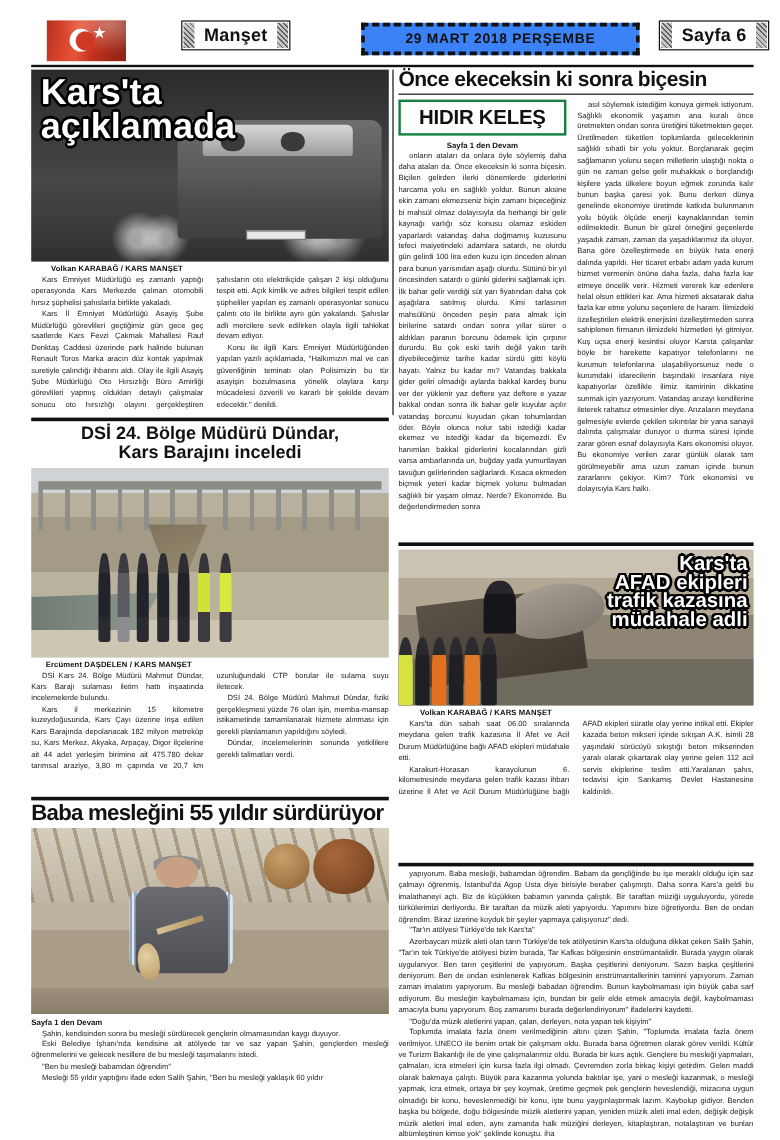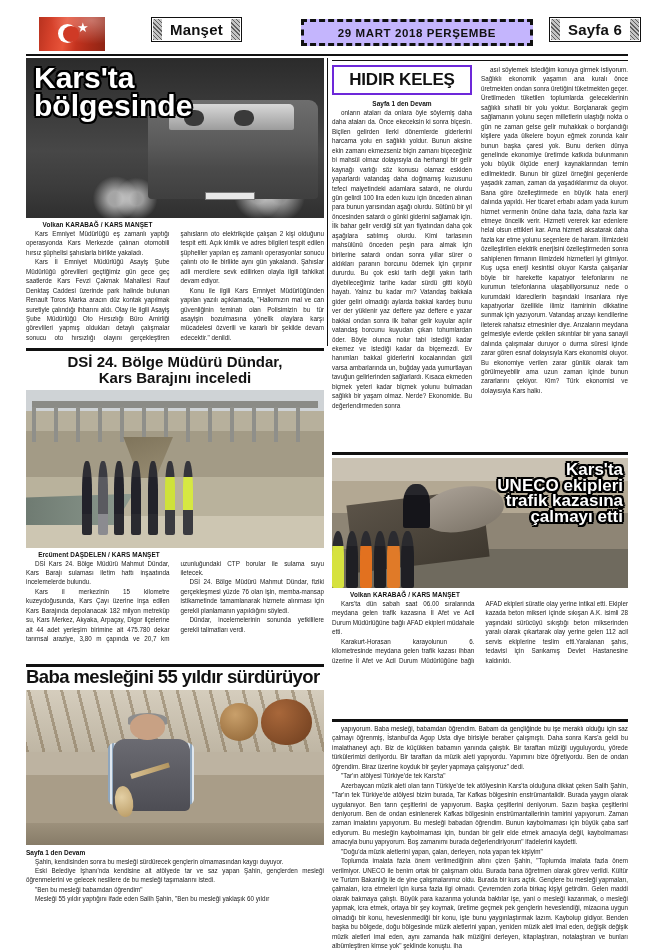--- a/index.html
+++ b/index.html
@@ -52,21 +52,21 @@
     opacity:.85;
   }
   .ornbox::before{ left:1px; }
   .ornbox::after{ right:1px; }
 
   .manset-wrap { position:absolute; left:138px; top:17px; }
   .sayfa-wrap  { position:absolute; right:22px; top:17px; }
 
   .datebox {
     position:absolute; left:288px; top:19px; width:232px; height:27px;
-    border:3px dashed #111; background:#c4b5fd;
+    border:3px dashed #111; background:#3b82f6;
     display:flex; align-items:center; justify-content:center;
   }
   .datebox span{
     font-size:11.5px; font-weight:bold; letter-spacing:.6px; color:#111;
     white-space:nowrap;
   }
 
   
   .hrule { position:absolute; background:#111; }
 
@@ -299,44 +299,45 @@
 
   <div class="leftcol" style="top:58px;">
 
     <div class="photo photo-car" style="width:298px; height:160px;">
       <div class="car-body"></div>
       <div class="car-wind"></div>
       <div class="car-plate"></div>
 
       <div class="hl-white" style="position:absolute; left:8px; top:6px; font-size:30px; z-index:3;">
         <div>Kars'ta</div>
-        <div>bölgesinde</div>
+        <div>açıklamada</div>
       </div>
     </div>
 
     <div style="margin-top:3px;">
       <div style="width:143px;">
         <div class="byline">Volkan KARABAĞ / KARS MANŞET</div>
       </div>
       <div class="body2 txt" style="margin-top:0px;">
         <p>Kars Emniyet Müdürlüğü eş zamanlı yaptığı operasyonda Kars Merkezde çalınan otomobili hırsız şüphelisi şahıslarla birlikte yakaladı.</p>
         <p>Kars İl Emniyet Müdürlüğü Asayiş Şube Müdürlüğü görevlileri geçtiğimiz gün gece geç saatlerde Kars Fevzi Çakmak Mahallesi Rauf Denktaş Caddesi üzerinde park halinde bulunan Renault Toros Marka aracın düz kontak yapılmak suretiyle çalındığı ihbarını aldı. Olay ile ilgili Asayiş Şube Müdürlüğü Oto Hırsızlığı Büro Amirliği görevlileri yapmış oldukları detaylı çalışmalar sonucu oto hırsızlığı olayını gerçekleştiren şahısların oto elektrikçide çalışan 2 kişi olduğunu tespit etti. Açık kimlik ve adres bilgileri tespit edilen şüpheliler yapılan eş zamanlı operasyonlar sonucu çalıntı oto ile birlikte aynı gün yakalandı. Şahıslar adli mercilere sevk edilirken olayla ilgili tahkikat devam ediyor.</p>
         <p>Konu ile ilgili Kars Emniyet Müdürlüğünden yapılan yazılı açıklamada, "Halkımızın mal ve can güvenliğinin teminatı olan Polisimizin bu tür asayişin bozulmasına yönelik olaylara karşı mücadelesi özverili ve kararlı bir şekilde devam edecektir." denildi.</p>
       </div>
     </div>
   </div>
 
   <div class="rightcol" style="top:58px;">
 
+    <div class="hl-black" style="font-size:17.5px; letter-spacing:-.4px; white-space:nowrap;">Önce ekeceksin ki sonra biçesin</div>
 
     <div class="hrule" style="position:relative; left:0; top:2px; width:296px; height:1px;"></div>
 
     <div style="display:flex; gap:9px; margin-top:6px;">
       <div style="width:140px;">
-        <div style="border:2px solid #6d28d9; padding:3px 2px; text-align:center;">
+        <div style="border:2px solid #15803d; padding:3px 2px; text-align:center;">
           <span style="font-size:17px; font-weight:bold; color:#111; letter-spacing:-.2px;">HIDIR KELEŞ</span>
         </div>
         <div class="cont-head" style="margin-top:5px; text-align:center;">Sayfa 1 den Devam</div>
         <div class="txt" style="margin-top:1px;">
           <p>onların ataları da onlara öyle söylemiş daha daha ataları da. Önce ekeceksin ki sonra biçesin. Biçilen gelirden ilerki dönemlerde giderlerini harcama yolu en sağlıklı yoldur. Bunun aksine ekin zamanı ekmezseniz biçin zamanı biçeceğiniz bi mahsül olmaz dolayısıyla da herhangi bir gelir kaynağı varlığı söz konusu olamaz eskiden yaparlardı vatandaş daha doğmamış kuzusunu tefeci maiyetindeki adamlara satardı, ne olurdu gün gelirdi 100 lira eden kuzu için önceden alınan para bunun yarısından aşağı olurdu. Sütünü bir yıl öncesinden satardı o günki giderini sağlamak için. İlk bahar gelir verdiği süt yarı fiyatından daha çok aşağılara satılmış olurdu. Kimi tarlasının mahsülünü önceden peşin para almak için birilerine satardı ondan sonra yıllar sürer o aldıkları paranın borcunu ödemek için çırpınır dururdu. Bu çok eski tarih değil yakın tarih diyebileceğimiz tarihe kadar sürdü gitti köylü hayatı. Yalnız bu kadar mı? Vatandaş bakkala gider geliri olmadığı aylarda bakkal kardeş bunu ver der yüklenir yaz deftere yaz deftere e yazar bakkal ondan sonra ilk bahar gelir kuyular açılır vatandaş borcunu kuyudan çıkan tohumlardan öder. Böyle olunca nolur tabi istediği kadar ekemez ve istediği kadar da biçemezdi. Ev hanımları bakkal giderlerini kocalarından gizli varsa ambarlarında un, buğday yada yumurtlayan tavuğun gelirlerinden sağlarlardı. Kısaca ekmeden biçmek yeteri kadar biçmek yolunu bulmadan sağlıklı bir yaşam olmaz. Nerde? Ekonomide. Bu değerlendirmeden sonra</p>
         </div>
       </div>
       <div style="width:147px;">
         <div class="txt">
           <p>asıl söylemek istediğim konuya girmek istiyorum. Sağlıklı ekonomik yaşamın ana kuralı önce üretmekten ondan sonra üretiğini tüketmekten geçer. Üretilmeden tüketilen toplumlarda geleceklerinin sağlıklı sıhatli bir yolu yoktur. Borçlanarak geçim sağlamanın yolunu seçen milletlerin ulaştığı nokta o gün ne zaman gelse gelir muhakkak o borçlandığı kişilere yada ülkelere boyun eğmek zorunda kalır bunun başka çaresi yok. Bunu derken dünya genelinde ekonomiye üretimde katkıda bulunmanın yolu büyük ölçüde enerji kaynaklarından temin edilmektedir. Bunun bir güzel örneğini geçenlerde yaşadık zaman, zaman da yaşadıklarımız da oluyor. Bana göre özelleştirmede en büyük hata enerji dalında yapıldı. Her ticaret erbabı adam yada kurum hizmet vermenin önüne daha fazla, daha fazla kar etmeye öncelik verir. Hizmeti vererek kar edenlere helal olsun ettikleri kar. Ama hizmeti aksatarak daha fazla kar etme yolunu seçenlere de haram. İlimizdeki özelleştirilen elektrik enerjisini özelleştirmeden sonra sahiplenen firmanın ilimizdeki hizmetleri iyi gitmiyor. Kuş uçsa enerji kesintisi oluyor Karsta çalışanlar böyle bir harekette kapatıyor telefonlarını ne kurumun telefonlarına ulaşabiliyorsunuz nede o kurumdaki idarecilerin başındaki insanlara niye kapatıyorlar özellikle ilimiz itamirinin dikkatine sunmak için yazıyorum. Vatandaş arızayı kendilerine ileterek rahatsız etmesinler diye. Arızaların meydana gelmesiyle evlerde çekilen sıkıntılar bir yana sanayii dalında çalışmalar duruyor o durma süresi içinde zarar gören esnaf dolayısıyla Kars ekonomisi oluyor. Bu ekonomiye verilen zarar günlük olarak tam görülmeyebilir ama uzun zaman içinde bunun zararlarını çekiyor. Kim? Türk ekonomisi ve dolayısıyla Kars halkı.</p>
@@ -394,23 +395,23 @@
         <i></i>
           <i></i>
           <i></i>
           <i></i>
           <i></i>
           <i></i>
       </div>
 
       <div class="hl-white" style="position:absolute; right:5px; top:4px; font-size:17px; text-align:right; z-index:3;">
         <div>Kars'ta</div>
-        <div>UNECO ekipleri</div>
+        <div>AFAD ekipleri</div>
         <div>trafik kazasına</div>
-        <div>çalmayı etti</div>
+        <div>müdahale adli</div>
       </div>
     </div>
 
     <div style="margin-top:3px;">
       <div style="width:146px;">
         <div class="byline">Volkan KARABAĞ / KARS MANŞET</div>
       </div>
       <div class="body2 txt">
         <p>Kars'ta dün sabah saat 06.00 sıralarında meydana gelen trafik kazasına İl Afet ve Acil Durum Müdürlüğüne bağlı AFAD ekipleri müdahale etti.</p>
         <p>Karakurt-Horasan karayolunun 6. kilometresinde meydana gelen trafik kazası ihbarı üzerine İl Afet ve Acil Durum Müdürlüğüne bağlı AFAD ekipleri süratle olay yerine intikal etti. Ekipler kazada beton mikseri içinde sıkışan A.K. isimli 28 yaşındaki sürücüyü sıkıştığı beton mikserinden yaralı olarak çıkartarak olay yerine gelen 112 acil servis ekiplerine teslim etti.Yaralanan şahıs, tedavisi için Sarıkamış Devlet Hastanesine kaldırıldı.</p>

